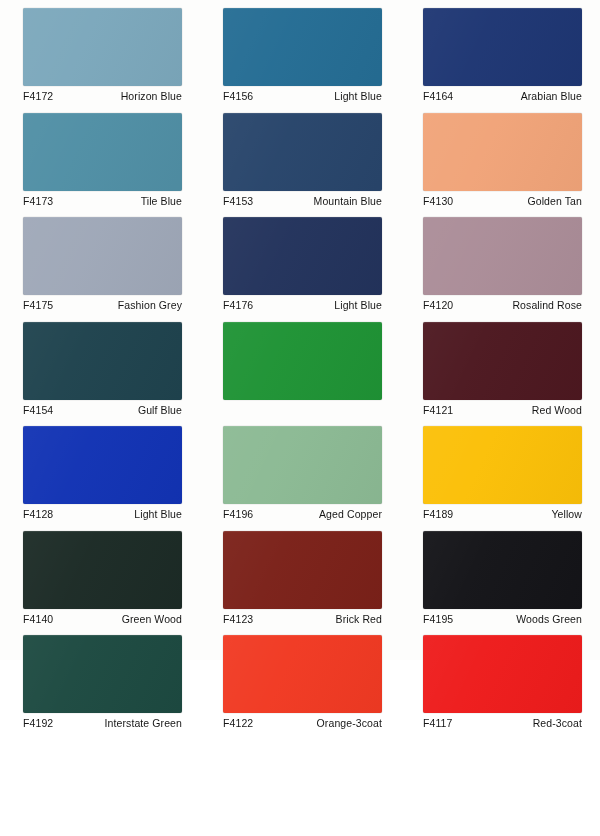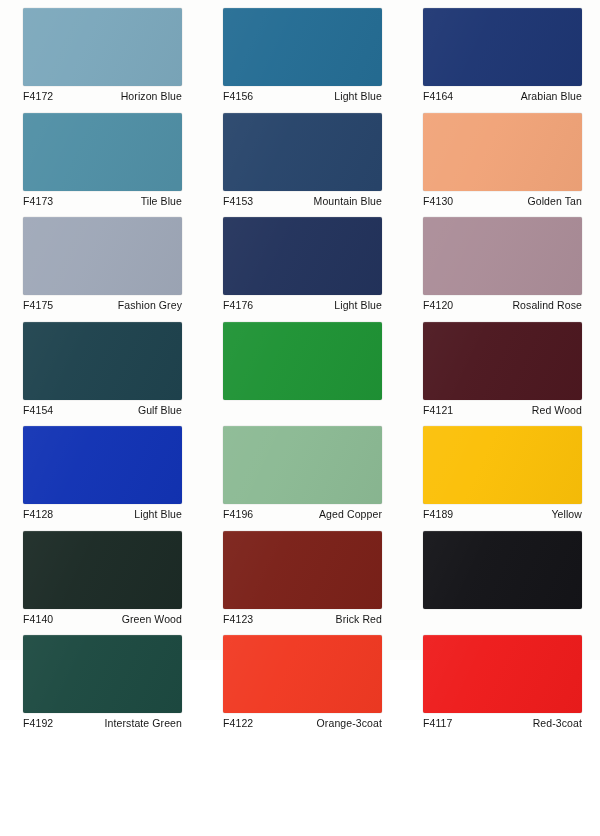--- a/index.html
+++ b/index.html
@@ -213,20 +213,24 @@
     <div class="cell">
       <div class="swatch" style="background-color: rgb(123, 33, 25);"></div>
       <div class="label-row">
         <span class="code">F4123</span>
         <span class="name">Brick Red</span>
       </div>
     </div>
 
     <div class="cell">
       <div class="swatch" style="background-color: rgb(20, 20, 24);"></div>
+      <div class="label-row">
+        <span class="code">F4195</span>
+        <span class="name">Woods Green</span>
+      </div>
     </div>
 
     <div class="cell">
       <div class="swatch" style="background-color: rgb(29, 74, 65);"></div>
       <div class="label-row">
         <span class="code">F4192</span>
         <span class="name">Interstate Green</span>
       </div>
     </div>
 

